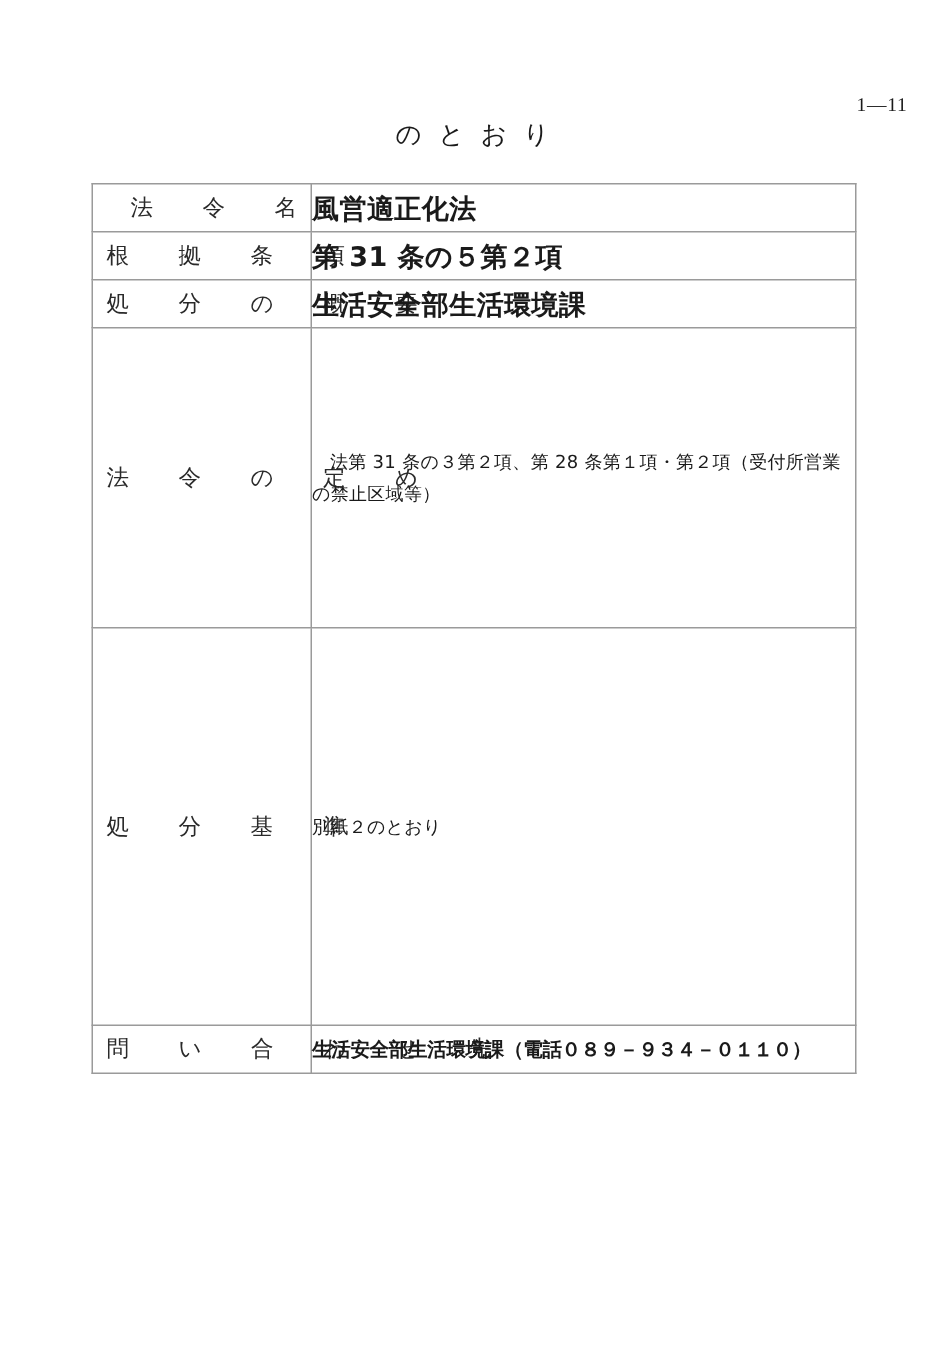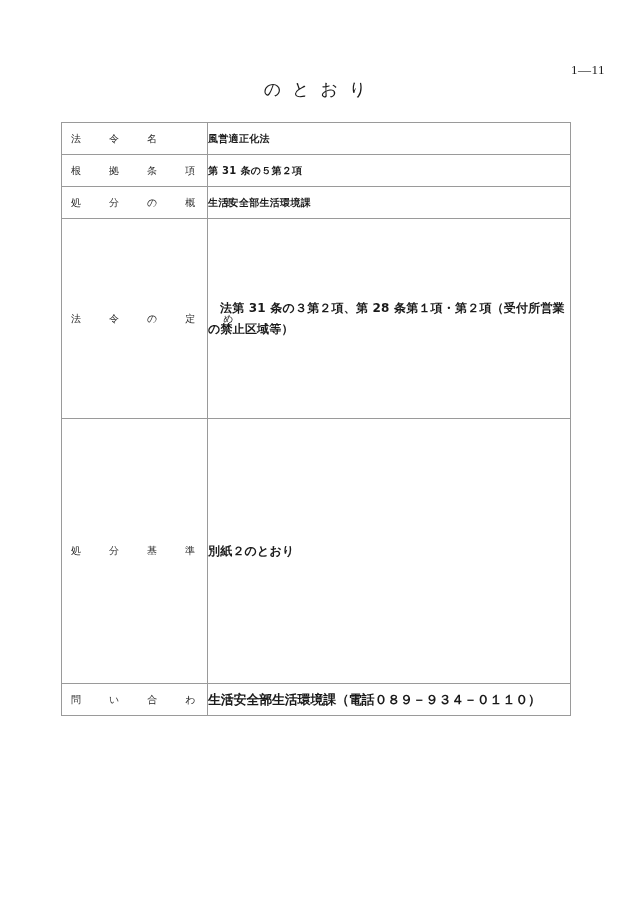--- a/index.html
+++ b/index.html
@@ -68,58 +68,58 @@
   .doc-table td {
     border: 1px solid #9a9a9a;
     padding: 0;
     vertical-align: middle;
     background: #ffffff;
   }
 
   .col-label { width: 146px; }
 
   .label-cell {
-    text-align: left;
-    font-size: 10px;
+    text-align: right;
+    font-size: 15px;
     color: #2a2a2a;
     padding: 0 10px;
   }
   .label-cell .lbl {
     display: block;
     letter-spacing: 9px;
     text-indent: 9px;
     white-space: nowrap;
   }
   .label-cell.plain .lbl {
     letter-spacing: 0;
     text-indent: 0;
   }
 
   .value-cell {
     font-family: "DejaVu Sans", "Liberation Sans", sans-serif;
-    font-size: 10px;
+    font-size: 18px;
     font-weight: bold;
     padding: 0 0 0 14px;
     letter-spacing: 0.3px;
     white-space: nowrap;
   }
 
   .row-short { height: 32px; }
 
   
   .tall-label {
     vertical-align: middle;
   }
   .tall-value {
     vertical-align: top;
     padding: 9px 10px 0 12px;
     white-space: normal;
     font-family: "DejaVu Sans", "Liberation Sans", sans-serif;
     font-size: 12px;
-    font-weight: bold;
+    font-weight: normal;
     line-height: 1.75;
     letter-spacing: 0.2px;
     margin-top: 38px;
   }
   .tall-value .indent-para {
     text-indent: 12px;
   }
   .row-law { height: 200px; }
   .row-std { height: 265px; }
 

